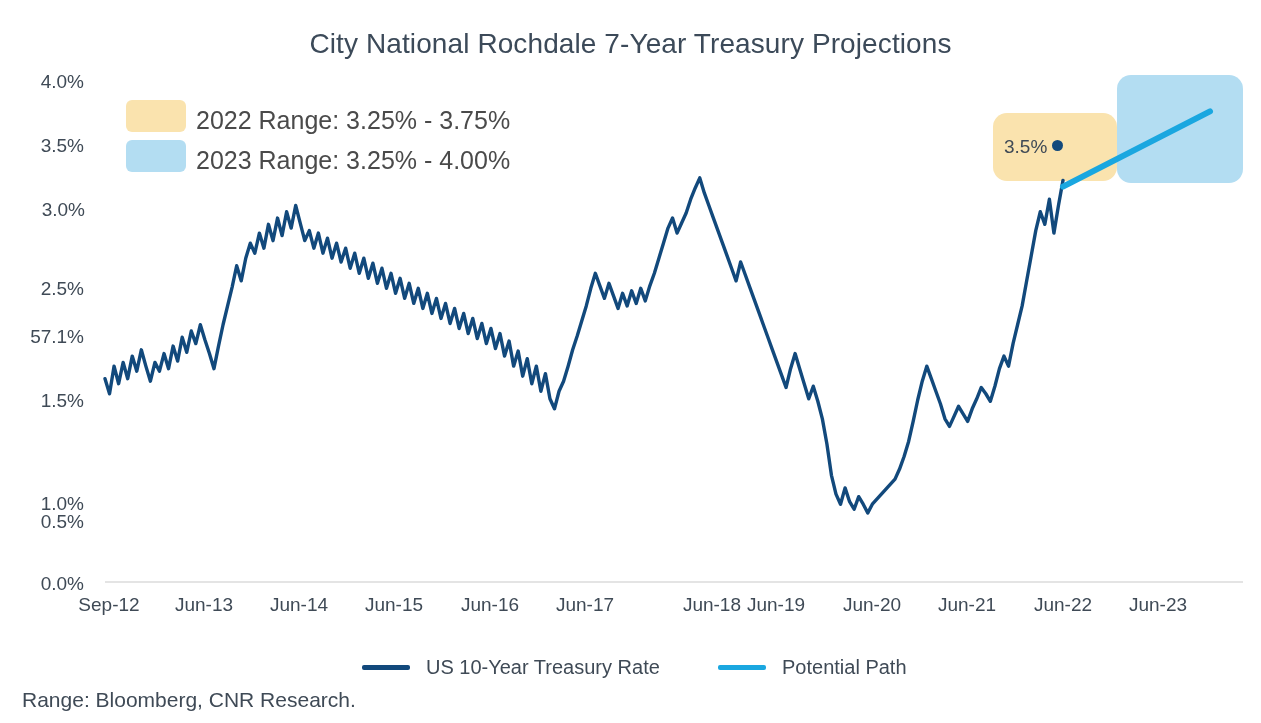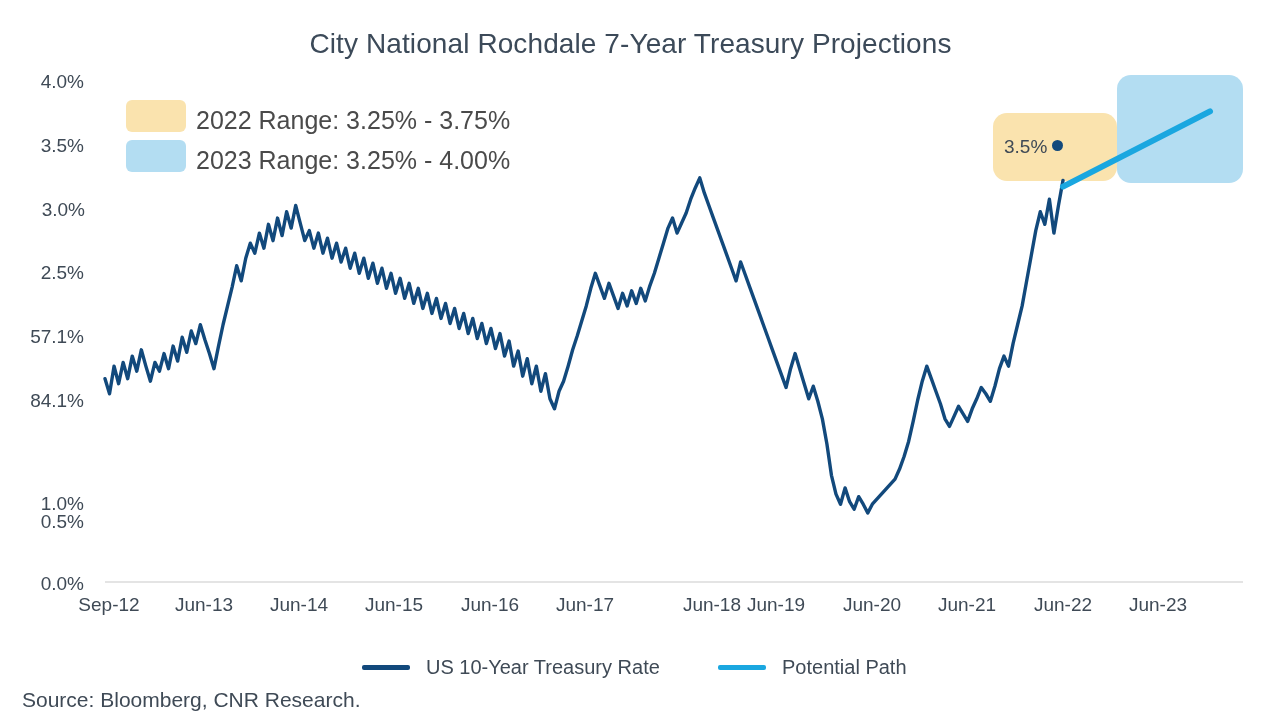--- a/index.html
+++ b/index.html
@@ -115,23 +115,23 @@
 </head>
 <body>
 
 <div id="chart-root">
 
   <div class="chart-title">City National Rochdale 7-Year Treasury Projections</div>
 
   <div class="ytick" style="left:0px; top:71px;">4.0%</div>
   <div class="ytick" style="left:0px; top:135px;">3.5%</div>
   <div class="ytick" style="left:1px; top:199px;">3.0%</div>
-  <div class="ytick" style="left:0px; top:262px;">2.5%</div>
+  <div class="ytick" style="left:0px; top:278px;">2.5%</div>
   <div class="ytick" style="left:0px; top:326px;">57.1%</div>
-  <div class="ytick" style="left:0px; top:390px;">84.1%</div>
+  <div class="ytick" style="left:0px; top:390px;">1.5%</div>
   <div class="ytick" style="left:0px; top:453px;margin-top:40px;">1.0%</div>
   <div class="ytick" style="left:0px; top:511px;">0.5%</div>
   <div class="ytick" style="left:0px; top:573px;">0.0%</div>
 
   <div class="xtick" style="left:49px;">Sep-12</div>
   <div class="xtick" style="left:144px;">Jun-13</div>
   <div class="xtick" style="left:239px;">Jun-14</div>
   <div class="xtick" style="left:334px;">Jun-15</div>
   <div class="xtick" style="left:430px;">Jun-16</div>
   <div class="xtick" style="left:525px;">Jun-17</div>
@@ -160,14 +160,14 @@
 
   <div class="series-legend" style="left:362px;">
     <span class="legend-dash" style="background:#12497c;"></span>
     <span class="legend-text">US 10-Year Treasury Rate</span>
   </div>
   <div class="series-legend" style="left:718px;">
     <span class="legend-dash" style="background:#1aa7e0;"></span>
     <span class="legend-text">Potential Path</span>
   </div>
 
-  <div class="source-note">Source: Bloomberg, CNR Research.</div>
+  <div class="source-note">Range: Bloomberg, CNR Research.</div>
 </div>
 
 </body></html>

